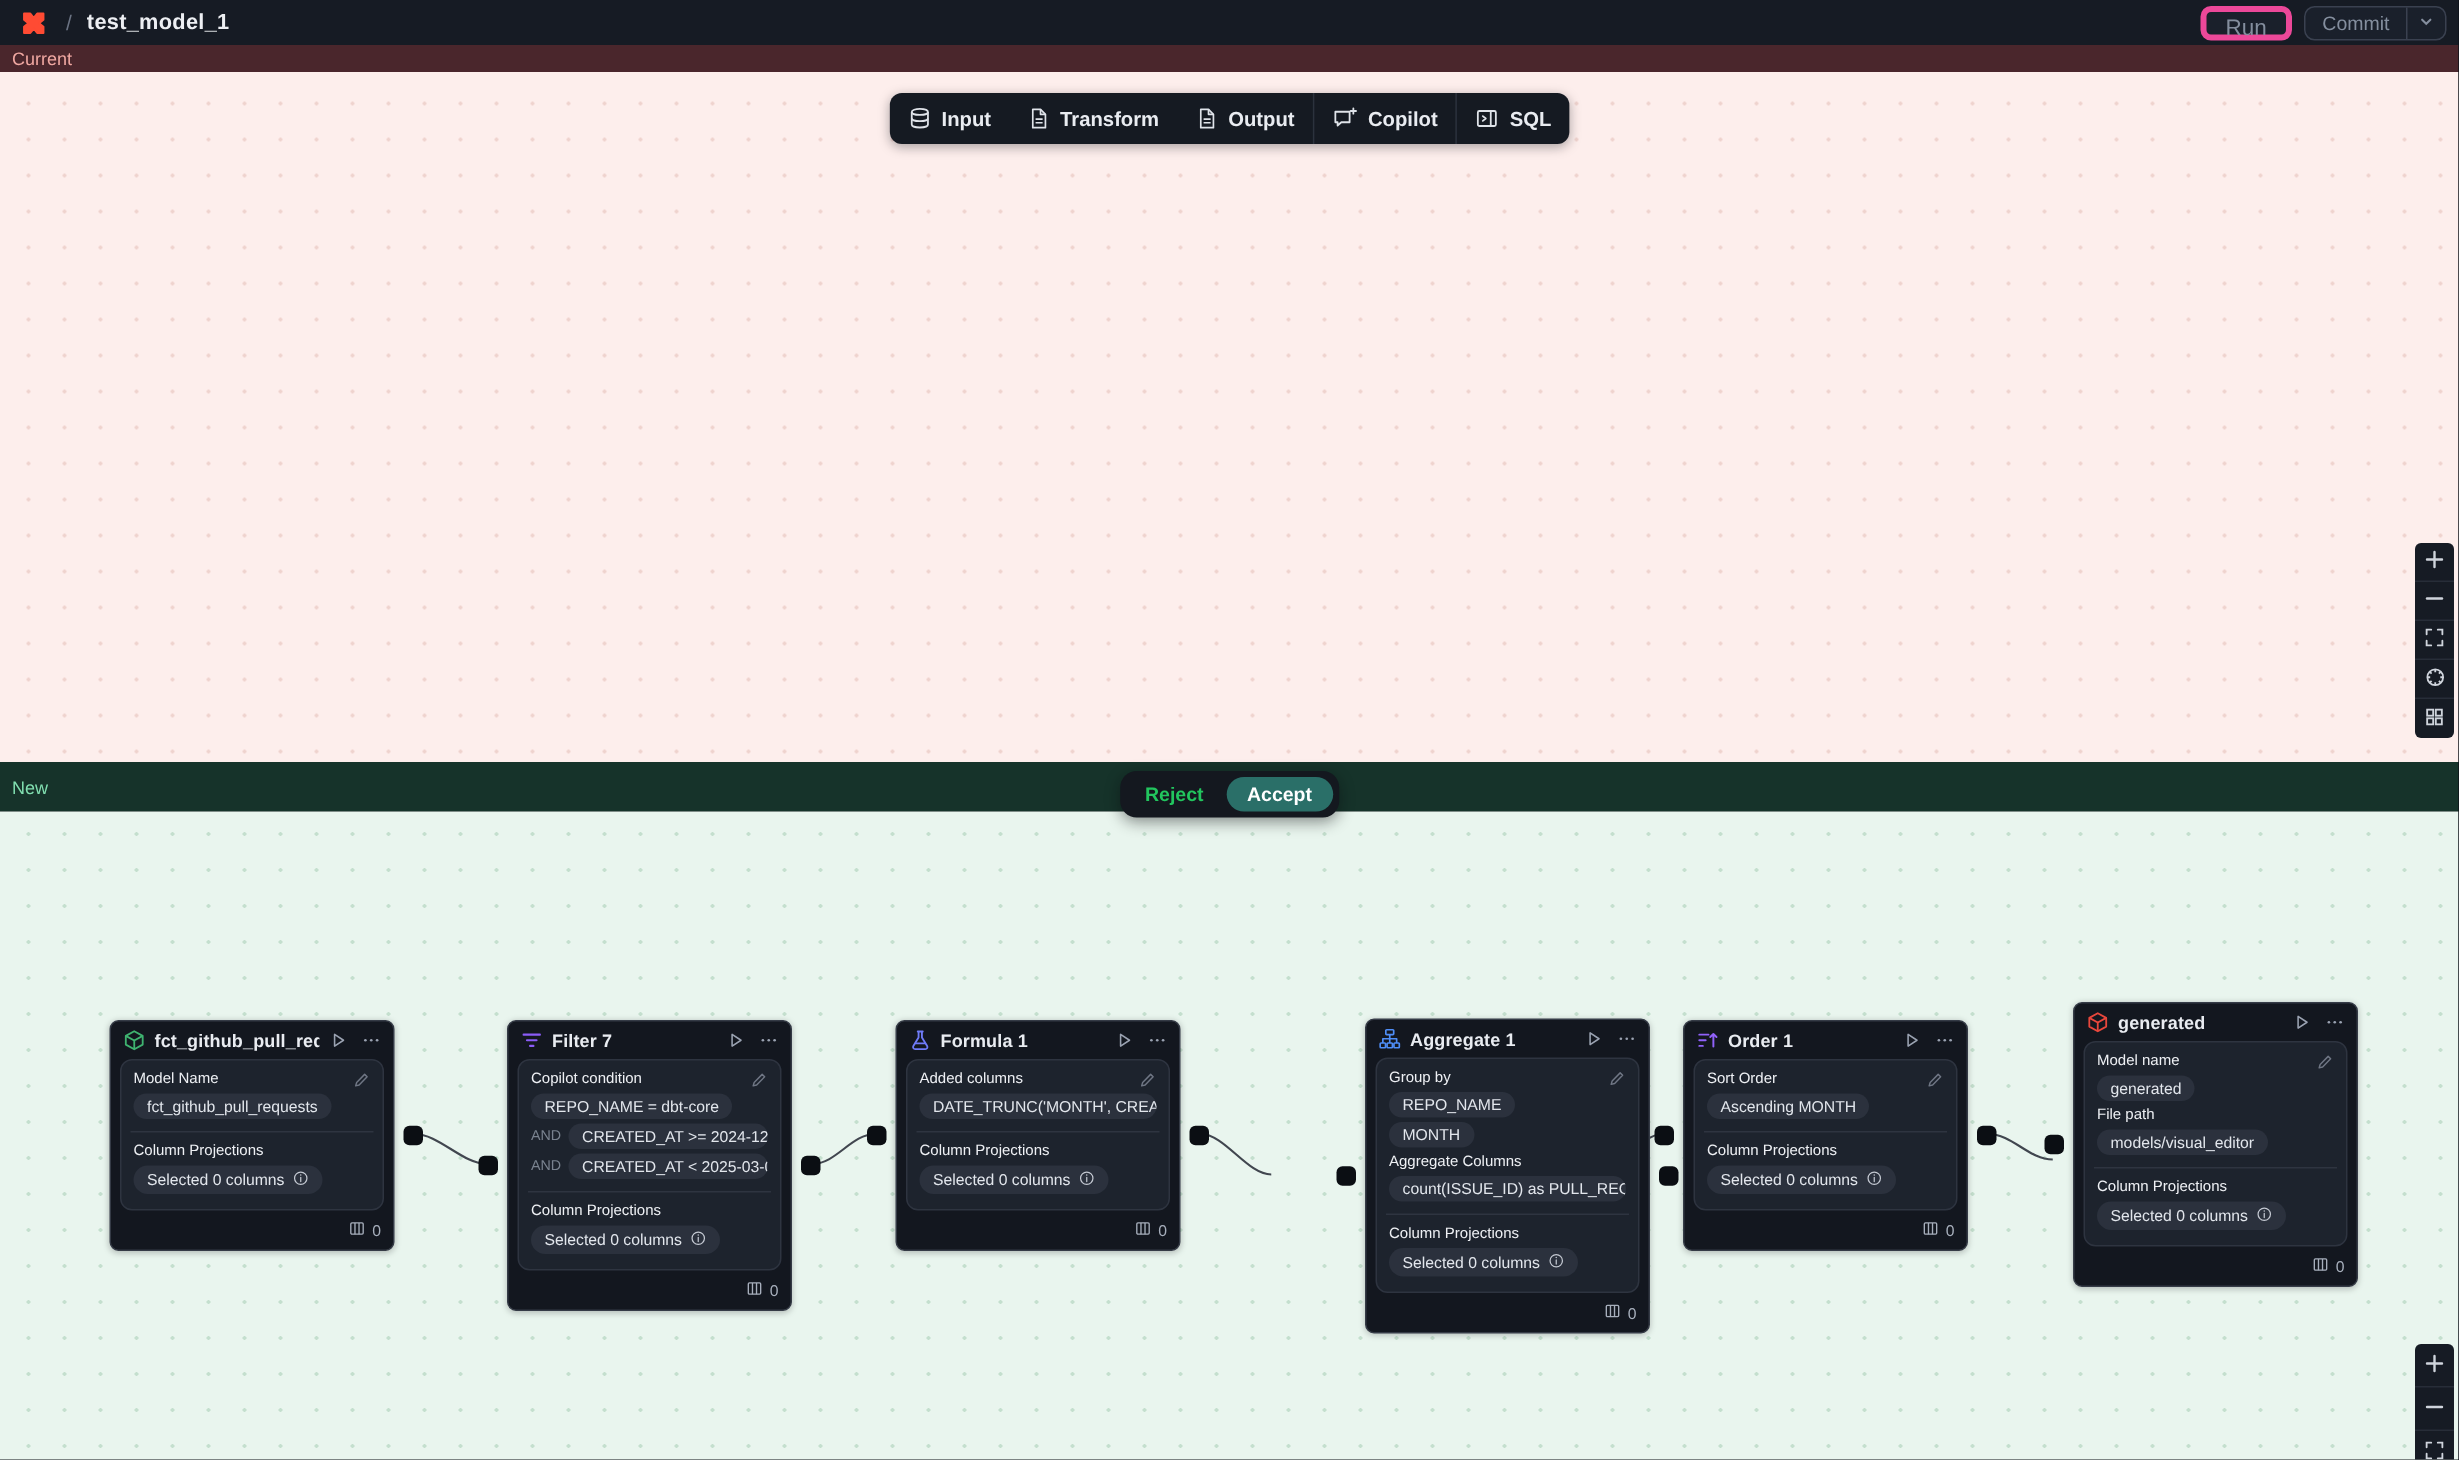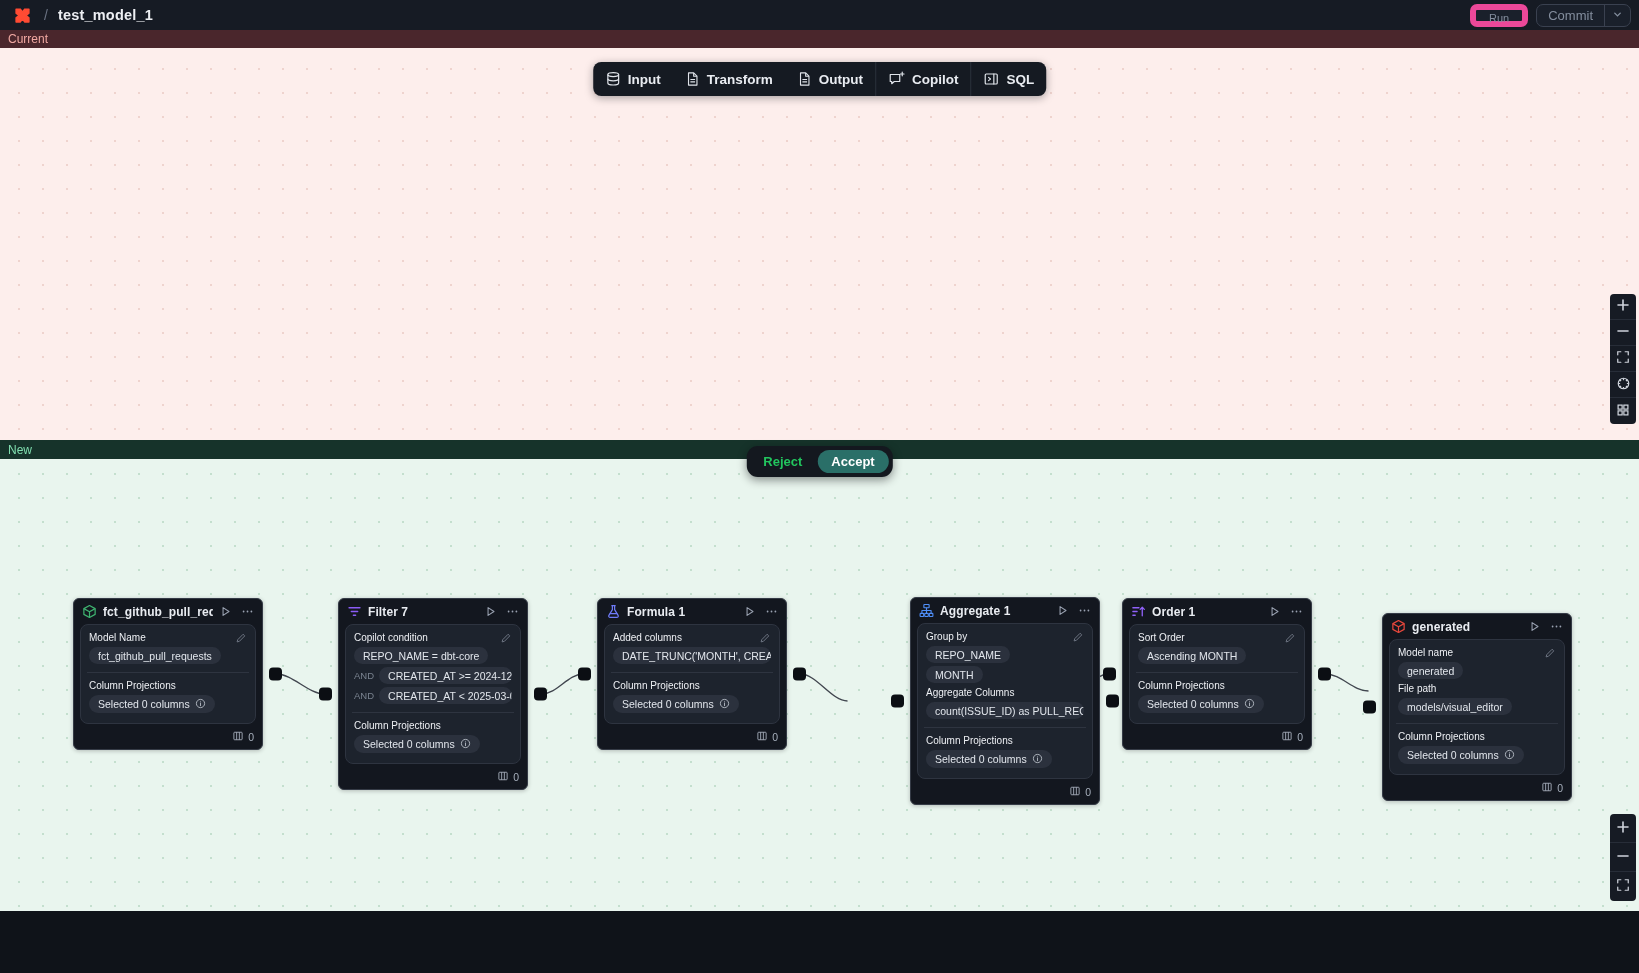--- a/index.html
+++ b/index.html
@@ -6,35 +6,35 @@
   html,body { width:1639px; height:973px; overflow:hidden; background:#0f1319;
     font-family:"Liberation Sans", sans-serif; }
   .app { width:1639px; height:973px; display:flex; flex-direction:column; }
 
   
   .hdr { height:30px; background:#161b24; display:flex; align-items:center; padding:0 8px 0 12px; flex:0 0 auto; }
   .hdr .logo { width:20px; height:20px; display:flex; align-items:center; justify-content:center; cursor:pointer; }
   .hdr .slash { color:#6b7383; margin:0 10px 0 12px; font-size:14px; }
   .hdr .title { color:#edeff3; font-size:14.5px; font-weight:bold; letter-spacing:.2px; }
   .hdr .spacer { flex:1; }
-  .hbtn { background:#1a202b; border:6px solid #ec4899; color:#848e9e; border-radius:7px;
-    font-size:11px; font-family:inherit; padding:3px 13px; height:23px; line-height:1; cursor:default; }
+  .hbtn { background:#1a202b; border:4px solid #ec4899; color:#848e9e; border-radius:7px;
+    font-size:15px; font-family:inherit; padding:3px 13px; height:23px; line-height:1; cursor:default; }
   .commit-group { display:flex; align-items:stretch; border:1px solid #3a4150; border-radius:7px; margin-left:8px; height:23px; background:#1a202b; }
   .commit-group button { background:transparent; border:none; color:#848e9e; font-size:13px; font-family:inherit; padding:0 11px; cursor:default; display:flex; align-items:center; }
   .commit-group .chev { border-left:1px solid #3a4150; padding:0 7px; }
 
   
   .section { position:relative;border-radius:25px; }
   .bar { height:18px; display:flex; align-items:center; padding-left:8px; font-size:12px; }
   .bar.current { background:var(--current-bar-bg,#4a262c); color:var(--current-bar-text,#f0a8a2); }
-  .bar.new { height:19px; background:var(--new-bar-bg,#16332a); color:var(--new-bar-text,#81dfb0); }
+  .bar.new { height:33px; background:var(--new-bar-bg,#16332a); color:var(--new-bar-text,#81dfb0); }
 
   
   .canvas { position:relative; }
-  .canvas.current-canvas { height:392px;
+  .canvas.current-canvas { height:460px;
     background-color:var(--current-canvas-bg,#fdeeec);
     background-image:radial-gradient(circle, var(--current-canvas-dot,#efd3ce) 1.2px, transparent 1.2px);
     background-size:24px 24px; background-position:7px 9px; }
   .canvas.new-canvas { height:452px;
     background-color:var(--new-canvas-bg,#e9f5ee);
     background-image:radial-gradient(circle, var(--new-canvas-dot,#c4dfce) 1.2px, transparent 1.2px);
     background-size:24px 24px; background-position:7px 3px; }
 
   
   .toolbar { position:absolute; top:14px; left:50%; transform:translateX(-50%);
@@ -538,21 +538,21 @@
       <span><svg width="12" height="12" viewBox="0 0 16 16" fill="none" stroke="currentColor" stroke-width="1.2">
                   <rect x="2.5" y="3" width="11" height="10" rx="1"></rect>
                   <line x1="6.2" y1="3" x2="6.2" y2="13"></line>
                   <line x1="9.8" y1="3" x2="9.8" y2="13"></line>
                 </svg></span>
       <span class="fcount">0</span>
     </div>
   <span class="port in"></span>
             <span class="port out"></span>
           </div>
-          <div class="node" style="left: 1382px; top: 154px;">
+          <div class="node" style="left: 1382px; top: 127px;">
     <div class="node-header">
       <span class="node-icon" style="color: rgb(232, 71, 60);">
                 <svg width="15" height="15" viewBox="0 0 16 16" fill="none" stroke="currentColor" stroke-width="1.3" stroke-linejoin="round">
                   <path d="M8 1.6 L14 4.9 V11.1 L8 14.4 L2 11.1 V4.9 Z"></path>
                   <path d="M2 4.9 L8 8.2 L14 4.9 M8 8.2 V14.4"></path>
                 </svg>
               </span>
       <span class="node-title">generated</span>
       <span class="node-act">
         <span class="abtn">

